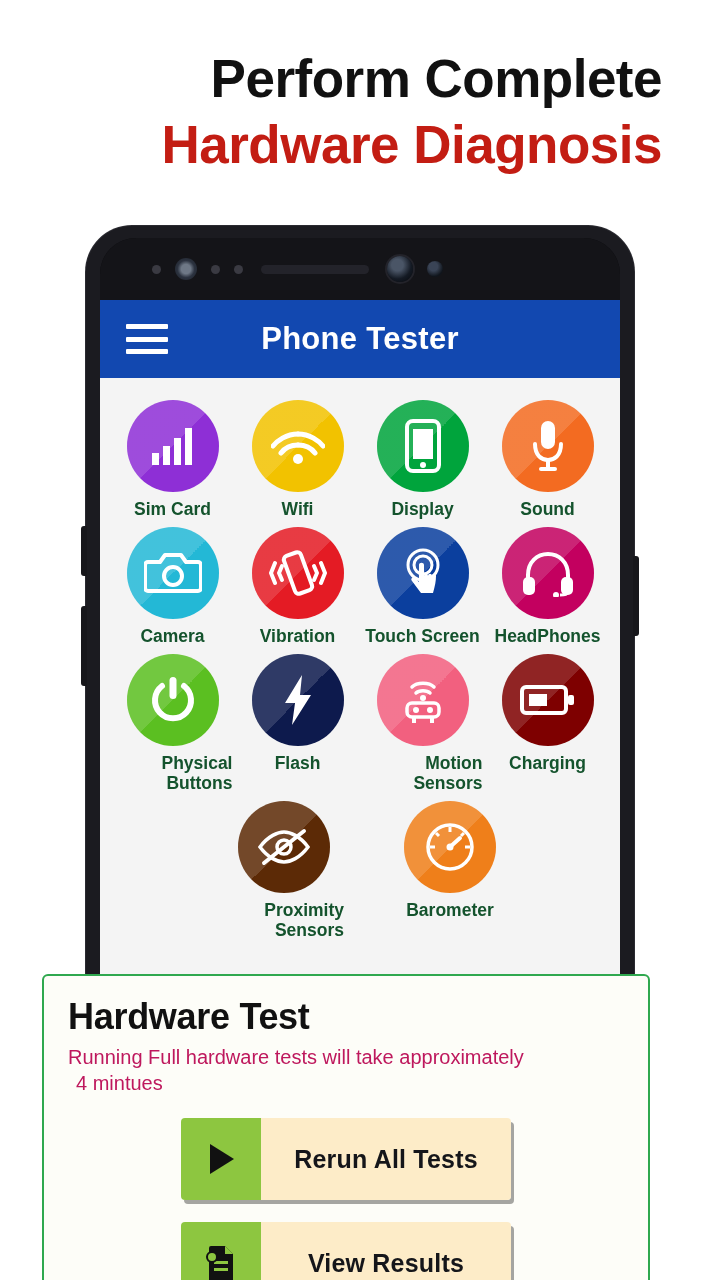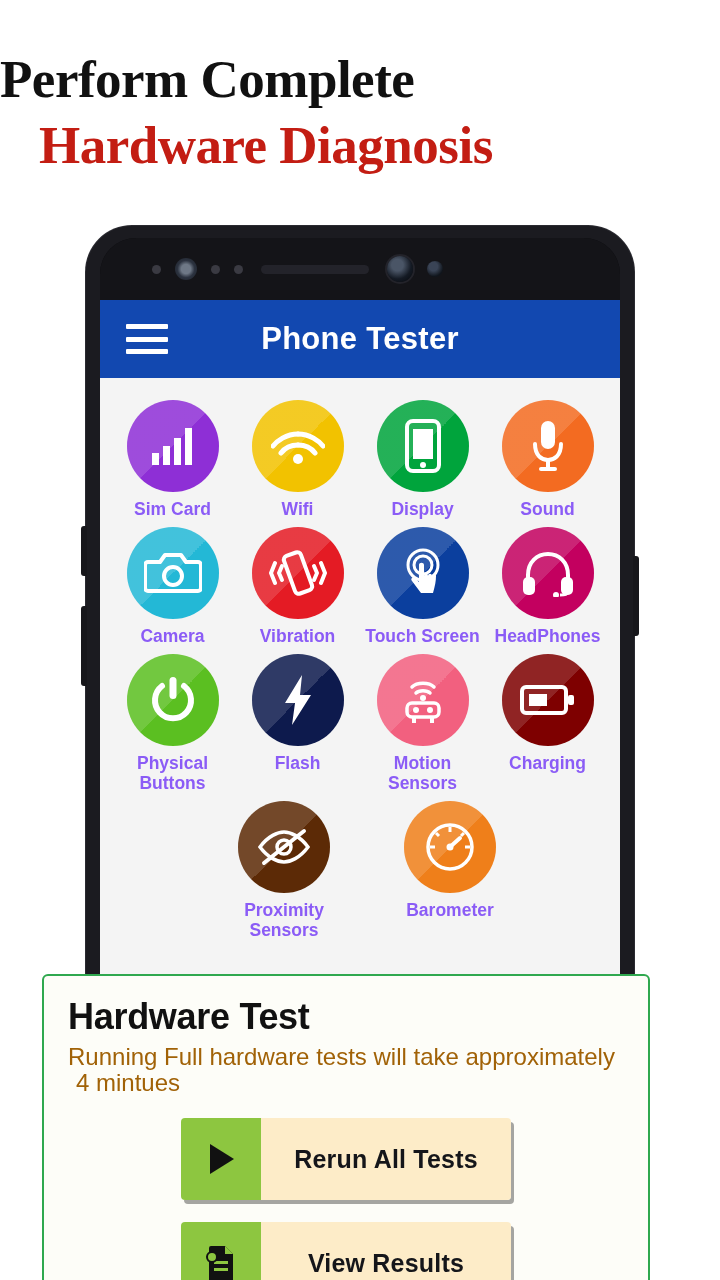--- a/index.html
+++ b/index.html
@@ -5,21 +5,21 @@
   * { box-sizing: border-box; margin: 0; padding: 0; }
   html, body {
     width: 720px; height: 1280px;
     background: #ffffff;
     font-family: "Liberation Sans", sans-serif;
     overflow: hidden;
   }
   .page { position: relative; width: 720px; height: 1280px; background: #fff; }
 
   
-  .headline { position: absolute; top: 46px; left: 0; width: 662px; text-align: left; font-family: Liberation Serif, serif; }
+  .headline { position: absolute; top: 46px; left: 0; width: 662px; text-align: right; }
   .headline .l1 {
     font-size: 53px; font-weight: bold; color: #111111; letter-spacing: -0.5px;
     line-height: 66px; white-space: nowrap;
   }
   .headline .l2 {
     font-size: 53px; font-weight: bold; color: #c31d13; letter-spacing: -0.5px;
     line-height: 66px; white-space: nowrap; padding-left: 39px;
   }
 
   
@@ -84,33 +84,33 @@
     display: flex; align-items: center; justify-content: center;
     position: relative; overflow: hidden;
   }
   .circle .shine {
     position: absolute; left: 0; top: 0; width: 100%; height: 100%;
     background: linear-gradient(135deg, rgba(255,255,255,0.14) 0 50%, rgba(0,0,0,0.0) 50% 100%);
     pointer-events: none;
   }
   .circle svg { position: relative; z-index: 2; }
   .cell-label {
-    margin-top: 7px; font-size: 17.5px; color: #8b5cf6; font-weight: bold;
-    text-align: center; line-height: 20px; max-width: 120px;
+    margin-top: 7px; font-size: 17.5px; color: #14532d; font-weight: bold;
+    text-align: right; line-height: 20px; max-width: 120px;
   }
   .row-last { display: flex; justify-content: center; gap: 60px; margin-top: 8px; }
 
   
   .card {
     position: absolute; left: 42px; top: 974px; width: 608px; height: 330px;
     background: #fdfdf8; border: 2px solid #2fa84f; border-radius: 6px;
     padding: 20px 24px 0 24px;
   }
   .card h2 { font-size: 36px; font-weight: bold; color: #111; letter-spacing: -0.3px; }
-  .card p { font-size: 24px; color: #a16207; line-height: 26px; margin-top: 6px; }
+  .card p { font-size: 20px; color: #be185d; line-height: 26px; margin-top: 6px; }
   .card p .ln2 { display: block; padding-left: 8px; }
 
   .bigbtn {
     margin: 22px auto 0 auto; width: 330px; height: 82px;
     display: flex; align-items: stretch; border-radius: 4px; overflow: hidden;
     box-shadow: 3px 4px 0 rgba(0,0,0,0.35);
   }
   .bigbtn .ic { width: 80px; background: #8dc640; display: flex; align-items: center; justify-content: center; }
   .bigbtn .lb { flex: 1; background: #fdecc8; display: flex; align-items: center; justify-content: center;
     font-size: 25px; font-weight: bold; color: #15161a; letter-spacing: 0.2px; }

